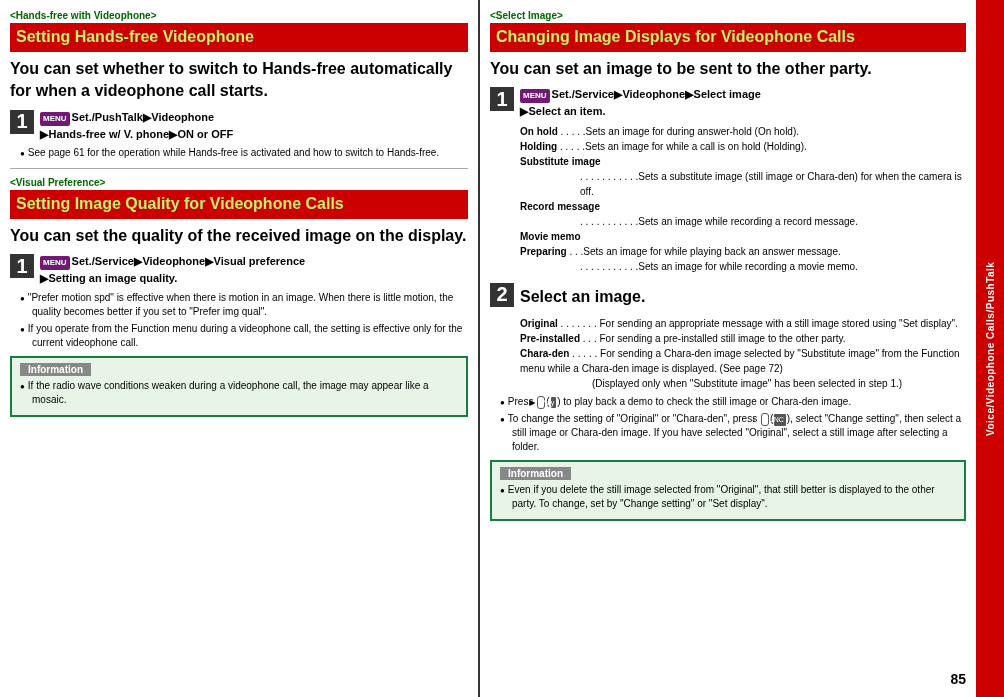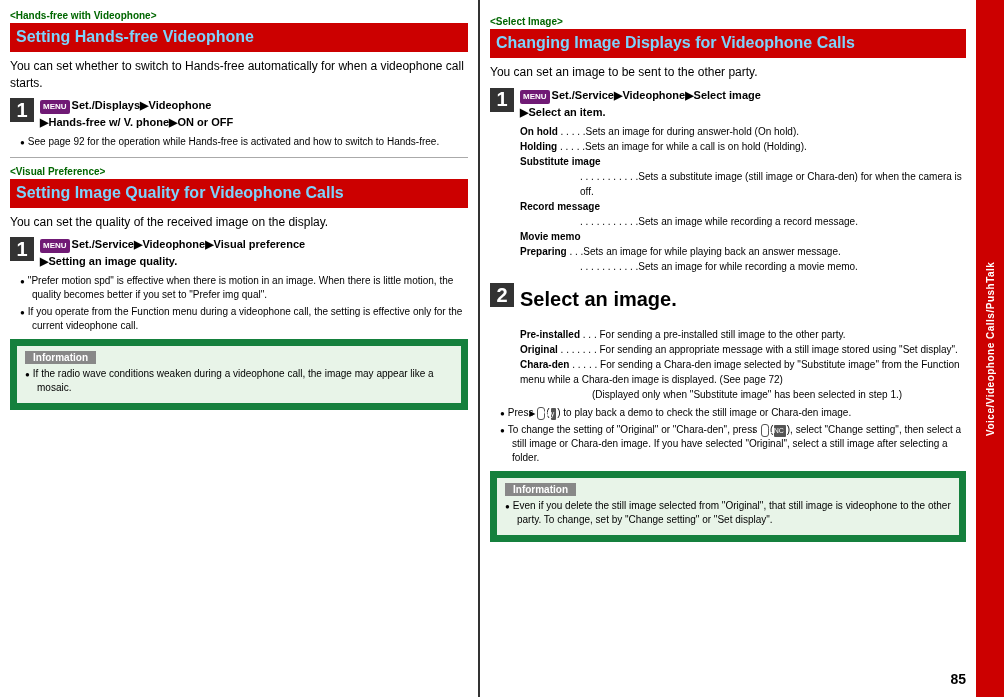--- a/index.html
+++ b/index.html
@@ -18,21 +18,21 @@
       height: 100%;
     }
     .left-column {
       width: 480px;
       border-right: 2px solid #333;
       padding: 10px 10px 10px 10px;
       overflow: hidden;
     }
     .right-column {
       flex: 1;
-      padding: 16px 10px 10px 10px;
+      padding: 10px 10px 10px 10px;
       overflow: hidden;
     }
     .side-tab {
       width: 28px;
       background: #c00;
       display: flex;
       align-items: center;
       justify-content: center;
       writing-mode: vertical-rl;
       text-orientation: mixed;
@@ -45,30 +45,30 @@
       flex-shrink: 0;
     }
     .section-tag {
       font-size: 10px;
       color: #006600;
       font-weight: bold;
       margin-bottom: 2px;
     }
     .section-title {
       background: #c00;
-      color: #7dd3fc;
+      color: #bef264;
       font-size: 16px;
       font-weight: bold;
       padding: 4px 6px;
       margin-bottom: 6px;
       line-height: 1.3;
     }
     .section-desc {
-      font-size: 12px;
-      font-weight: normal;
+      font-size: 16px;
+      font-weight: bold;
       margin-bottom: 6px;
       line-height: 1.4;
     }
     .step-row {
       display: flex;
       align-items: flex-start;
       margin-bottom: 4px;
     }
     .step-num {
       background: #333;
@@ -110,21 +110,21 @@
       padding-left: 12px;
       text-indent: -12px;
     }
     .bullet-item::before {
       content: '●';
       font-size: 8px;
       margin-right: 3px;
     }
     .info-box {
       background: #e8f4e8;
-      border: 7px solid #15803d;
+      border: 2px solid #15803d;
       padding: 5px 8px;
       margin-top: 6px;
       margin-bottom: 4px;
     }
     .info-box-title {
       font-size: 10px;
       font-weight: bold;
       text-align: center;
       background: #888;
       color: white;
@@ -148,23 +148,23 @@
       margin-left: 0;
       margin-top: 4px;
     }
     .detail-label {
       font-weight: bold;
     }
     .detail-dots {
       font-size: 10px;
     }
     .step2-title {
-      font-size: 20px;
-      font-weight: bold;
-      margin-bottom: 12px;
+      font-size: 16px;
+      font-weight: bold;
+      margin-bottom: 6px;
       margin-top: 6px;
     }
     .sub-icon {
       display: inline-block;
       background: #555;
       color: white;
       font-size: 7px;
       padding: 1px 2px;
       border-radius: 1px;
       margin: 0 1px;
@@ -191,27 +191,27 @@
   <div class="left-column">
 
     <div>
       <div class="section-tag">&lt;Hands-free with Videophone&gt;</div>
       <div class="section-title">Setting Hands-free Videophone</div>
       <div class="section-desc">You can set whether to switch to Hands-free automatically for when a videophone call starts.</div>
 
       <div class="step-row">
         <div class="step-num">1</div>
         <div class="step-text">
-          <span class="menu-icon">MENU</span><span>Set./Displays▶Videophone</span><br>
+          <span class="menu-icon">MENU</span><span>Set./PushTalk▶Videophone</span><br>
           <span>▶Hands-free w/ V. phone▶ON or OFF</span>
         </div>
       </div>
 
       <div class="bullet-list">
-        <div class="bullet-item">See page 92 for the operation while Hands-free is activated and how to switch to Hands-free.</div>
+        <div class="bullet-item">See page 61 for the operation while Hands-free is activated and how to switch to Hands-free.</div>
       </div>
     </div>
 
     <div class="divider"></div>
 
     <div>
       <div class="section-tag">&lt;Visual Preference&gt;</div>
       <div class="section-title">Setting Image Quality for Videophone Calls</div>
       <div class="section-desc">You can set the quality of the received image on the display.</div>
 
@@ -264,35 +264,35 @@
         <div class="detail-line"><span class="detail-label">Preparing</span><span class="detail-dots"> . . .</span>Sets an image for while playing back an answer message.</div>
         <div class="detail-line" style="margin-left:60px;"><span class="detail-dots">. . . . . . . . . . .</span>Sets an image for while recording a movie memo.</div>
       </div>
 
       <div class="step-row" style="margin-top:8px;">
         <div class="step-num">2</div>
         <div class="step2-title">Select an image.</div>
       </div>
 
       <div class="detail-list" style="margin-left:30px; margin-top:2px;">
+        <div class="detail-line"><span class="detail-label">Original</span><span class="detail-dots"> . . . . . . .</span> For sending an appropriate message with a still image stored using "Set display".</div>
         <div class="detail-line"><span class="detail-label">Pre-installed</span><span class="detail-dots"> . . .</span> For sending a pre-installed still image to the other party.</div>
-        <div class="detail-line"><span class="detail-label">Original</span><span class="detail-dots"> . . . . . . .</span> For sending an appropriate message with a still image stored using "Set display".</div>
         <div class="detail-line"><span class="detail-label">Chara-den</span><span class="detail-dots"> . . . . .</span> For sending a Chara-den image selected by "Substitute image" from the Function menu while a Chara-den image is displayed. (See page 72)</div>
         <div class="detail-line" style="margin-left:72px;">(Displayed only when "Substitute image" has been selected in step 1.)</div>
       </div>
 
       <div class="bullet-list" style="margin-left:10px; margin-top:4px;">
         <div class="bullet-item">Press <span class="btn-icon">▶</span>(<span class="sub-icon">Play</span>) to play back a demo to check the still image or Chara-den image.</div>
         <div class="bullet-item">To change the setting of "Original" or "Chara-den", press <span class="btn-icon">i</span>(<span class="sub-icon">FUNC</span>), select "Change setting", then select a still image or Chara-den image. If you have selected "Original", select a still image after selecting a folder.</div>
       </div>
 
       <div class="info-box">
         <div class="info-box-title">Information</div>
         <div class="info-box-text">
-          <div class="bullet-item">Even if you delete the still image selected from "Original", that still image is videophone to the other party. To change, set by "Change setting" or "Set display".</div>
+          <div class="bullet-item">Even if you delete the still image selected from "Original", that still better is displayed to the other party. To change, set by "Change setting" or "Set display".</div>
         </div>
       </div>
 
     </div>
 
   </div>
 
   <div class="side-tab">
     <span>Voice/Videophone Calls/PushTalk</span>
   </div>

